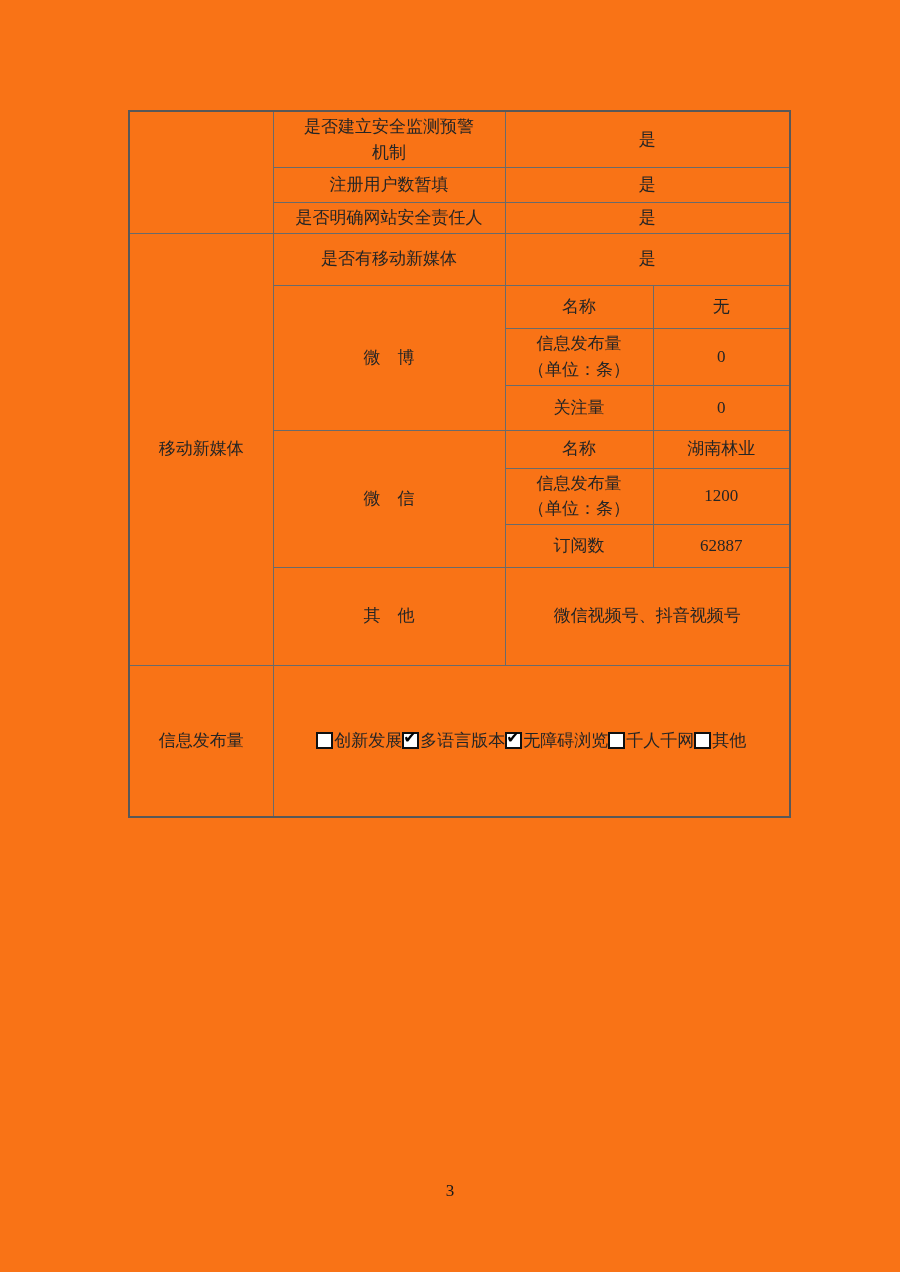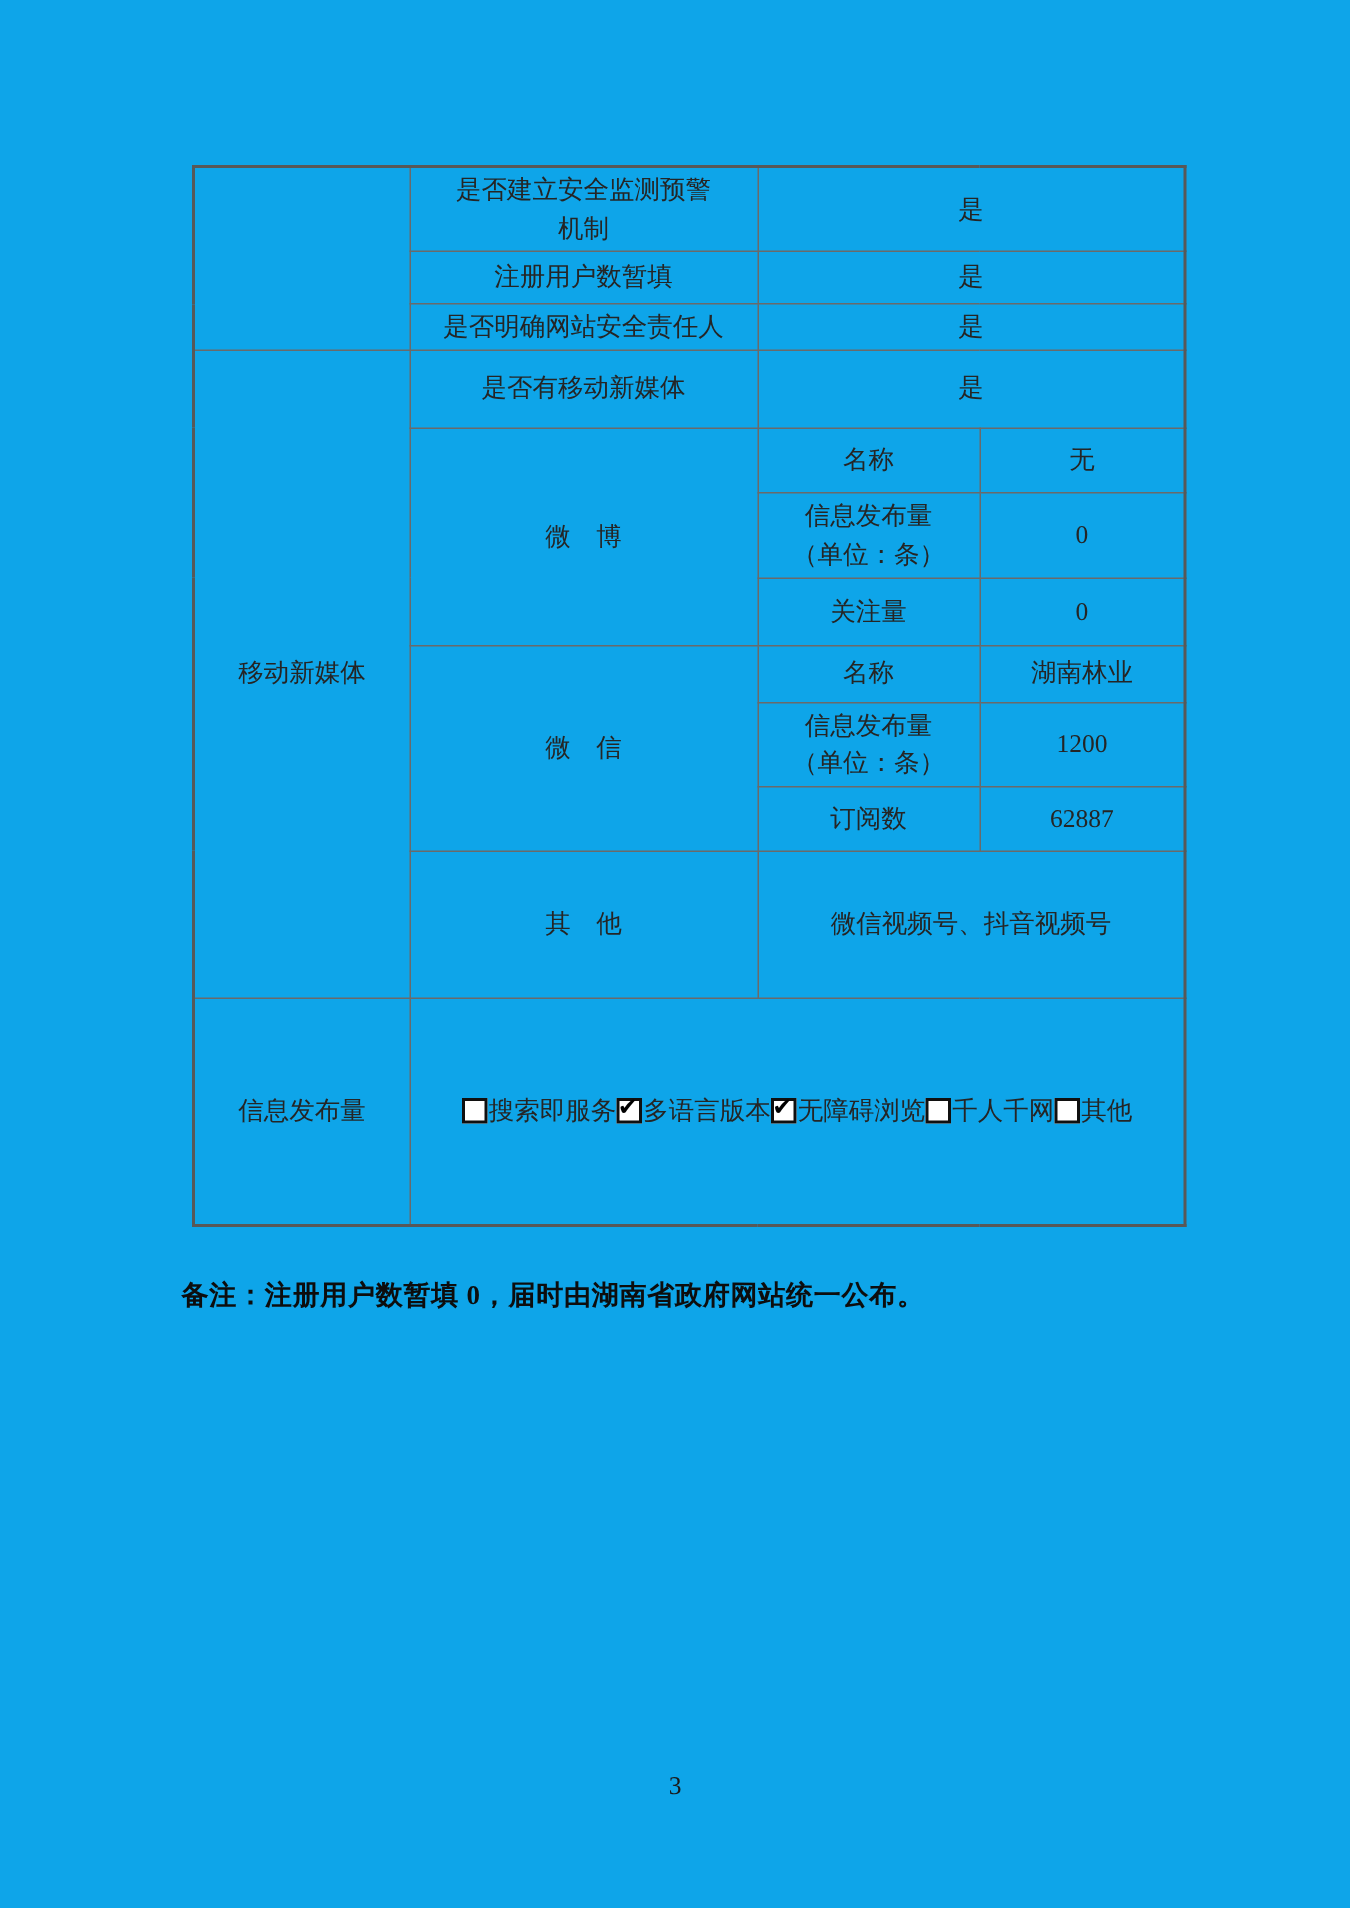--- a/index.html
+++ b/index.html
@@ -1,20 +1,20 @@
 <!DOCTYPE html>
 <html><head>
 <meta charset="utf-8">
 <style>
   html,body{margin:0;padding:0;}
   body{
     width:900px;height:1272px;background:#ffffff;position:relative;
     font-family:"Liberation Serif","DejaVu Serif",serif;color:#202020;
   }
-  .page{position:absolute;left:0;top:0;width:900px;height:1272px;background:#0ea5e9;overflow:hidden;}
+  .page{position:absolute;left:0;top:0;width:900px;height:1272px;background:#f97316;overflow:hidden;}
 
   table.report{
     position:absolute;left:128px;top:110px;width:661px;height:705px;
     border-collapse:collapse;table-layout:fixed;
     border:2px solid #585858;
   }
   table.report td{
     border:1px solid #6a6a6a;
     text-align:center;vertical-align:middle;
     font-size:17px;line-height:1.5;
@@ -133,21 +133,21 @@
       <td>其　他</td>
       <td colspan="2">微信视频号、抖音视频号</td>
     </tr>
 
     <tr class="r12">
       <td class="innov-label">信息发布量</td>
       <td colspan="3" class="innov-options">
         <span class="cb-line">
           <span class="cb-item">
             <span class="cbx" data-checked="false"></span>
-            <span class="cb-label">搜索即服务</span>
+            <span class="cb-label">创新发展</span>
           </span>
           <span class="cb-item">
             <span class="cbx" data-checked="true"></span>
             <span class="cb-label">多语言版本</span>
           </span>
           <span class="cb-item">
             <span class="cbx" data-checked="true"></span>
             <span class="cb-label">无障碍浏览</span>
           </span>
           <span class="cb-item">
@@ -157,17 +157,16 @@
           <span class="cb-item">
             <span class="cbx" data-checked="false"></span>
             <span class="cb-label">其他</span>
           </span>
         </span>
       </td>
     </tr>
   </tbody>
     </table>
 
-  <div class="note">备注：注册用户数暂填 0，届时由湖南省政府网站统一公布。</div>
 
   <div class="page-number">3</div>
 
 </div>
 
 </body></html>

